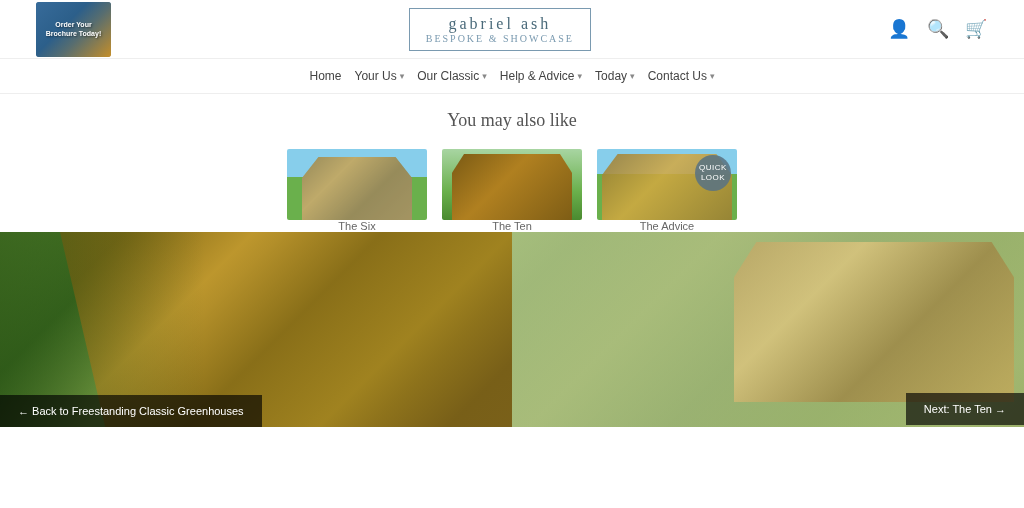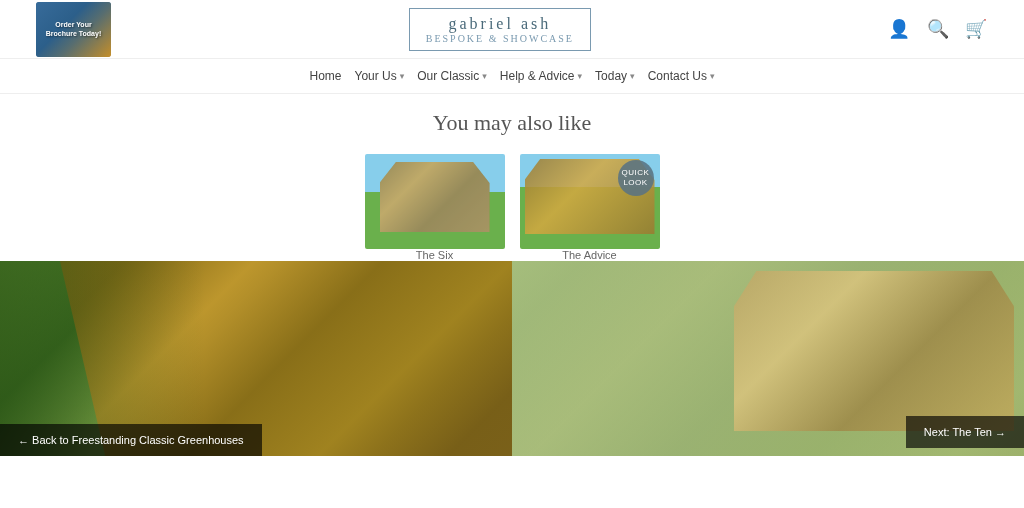--- a/index.html
+++ b/index.html
@@ -106,21 +106,21 @@
     }
     .nav-chevron { font-size: 9px; color: #888; }
 
     
     .main {
       padding: 16px 0 0 0;
     }
     .section-title {
       text-align: center;
       font-family: 'Georgia', serif;
-      font-size: 22px;
+      font-size: 18px;
       color: #555;
       font-weight: normal;
       margin-bottom: 18px;
     }
 
     
     .products-row {
       display: flex;
       justify-content: center;
       gap: 0;
@@ -129,21 +129,21 @@
     .product-card {
       display: flex;
       flex-direction: column;
       align-items: center;
       width: 155px;
       cursor: pointer;
       position: relative;
     }
     .product-img {
       width: 140px;
-      height: 95px;
+      height: 71px;
       object-fit: cover;
       background: #ccc;
       border-radius: 2px;
       position: relative;
       overflow: hidden;
     }
     
     .greenhouse-six {
       background: linear-gradient(180deg, #87ceeb 0%, #87ceeb 40%, #6ab04c 40%, #6ab04c 100%);
       position: relative;
@@ -275,21 +275,21 @@
       font-size: 11px;
       padding: 10px 18px;
       display: flex;
       align-items: center;
       gap: 8px;
       cursor: pointer;
       z-index: 10;
     }
     .banner-nav-right {
       position: absolute;
-      bottom: 8px;
+      bottom: 2px;
       right: 0;
       background: rgba(0,0,0,0.65);
       color: #fff;
       font-family: Arial, sans-serif;
       font-size: 11px;
       padding: 10px 18px;
       display: flex;
       align-items: center;
       gap: 8px;
       cursor: pointer;
@@ -354,20 +354,24 @@
 <div class="main">
   <h2 class="section-title">You may also like</h2>
 
   <div class="products-row">
 
     <div class="product-card">
       <div class="product-img greenhouse-six"></div>
       <div class="product-label">The Six</div>
     </div>
 
+    <div class="product-card">
+      <div class="product-img greenhouse-ten"></div>
+      <div class="product-label">The Ten</div>
+    </div>
 
     <div class="product-card">
       <div class="product-img greenhouse-twelve">
         <div class="quick-look-badge">QUICK LOOK</div>
       </div>
       <div class="product-label">The Advice</div>
     </div>
   </div>
 </div>
 

